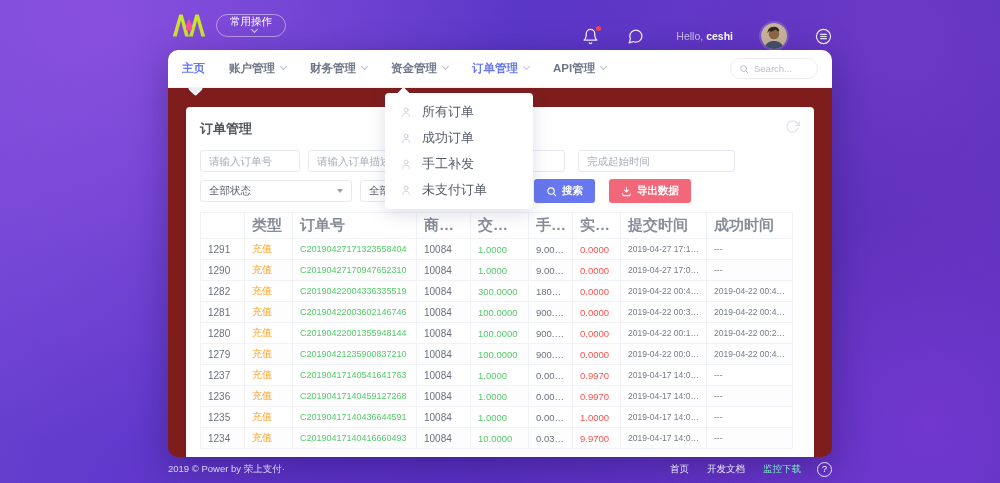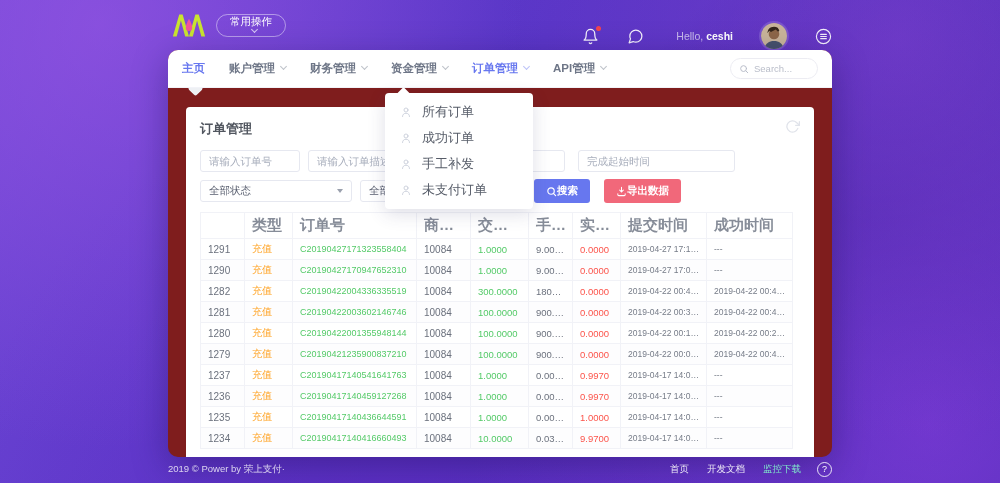--- a/index.html
+++ b/index.html
@@ -61,21 +61,21 @@
   .frow { display:flex; align-items:center; gap:8px; margin-bottom:7px; }
   .fi, .select { height:22px; border:1px solid #e6e8f0; border-radius:3px; background:#fff;
     font-size:10.5px; padding:0 8px; color:#5a6070; font-family:inherit; }
   .fi { outline:none; }
   .fi::placeholder { color:#a8aebc; }
   .select { display:flex; align-items:center; justify-content:space-between; cursor:pointer; }
   .caret { width:0; height:0; border-left:3.5px solid transparent; border-right:3.5px solid transparent;
     border-top:4px solid #9aa0ad; margin-left:6px; flex:none; }
   .w1{width:100px} .w2{width:152px} .w3{width:97px} .w4{width:157px; margin-left:5px}
   .btn { height:24px; border:none; border-radius:3px; color:#fff; font-size:10.5px; font-weight:600;
-    display:inline-flex; align-items:center; padding:0 12px; cursor:pointer; font-family:inherit; }
+    display:inline-flex; align-items:center; gap:5px; padding:0 12px; cursor:pointer; font-family:inherit; }
   .btn svg { width:11px; height:11px; }
   .btn-search { background:#6777ef; margin-left:14px; }
   .btn-export { background:#f1687a; margin-left:6px; }
 
   
   table { border-collapse:collapse; table-layout:fixed; width:592px; margin-top:9px; }
   th,td { border:1px solid #f1f2f7; padding:3px 7px; font-size:10px; color:#6b717d; text-align:left;
     white-space:nowrap; overflow:hidden; text-overflow:ellipsis; height:20px; }
   th { color:#868c98; font-weight:600; font-size:15px; height:21px; background:#fff; }
   tbody tr:nth-child(even) td { background:#fdfdfe; }

